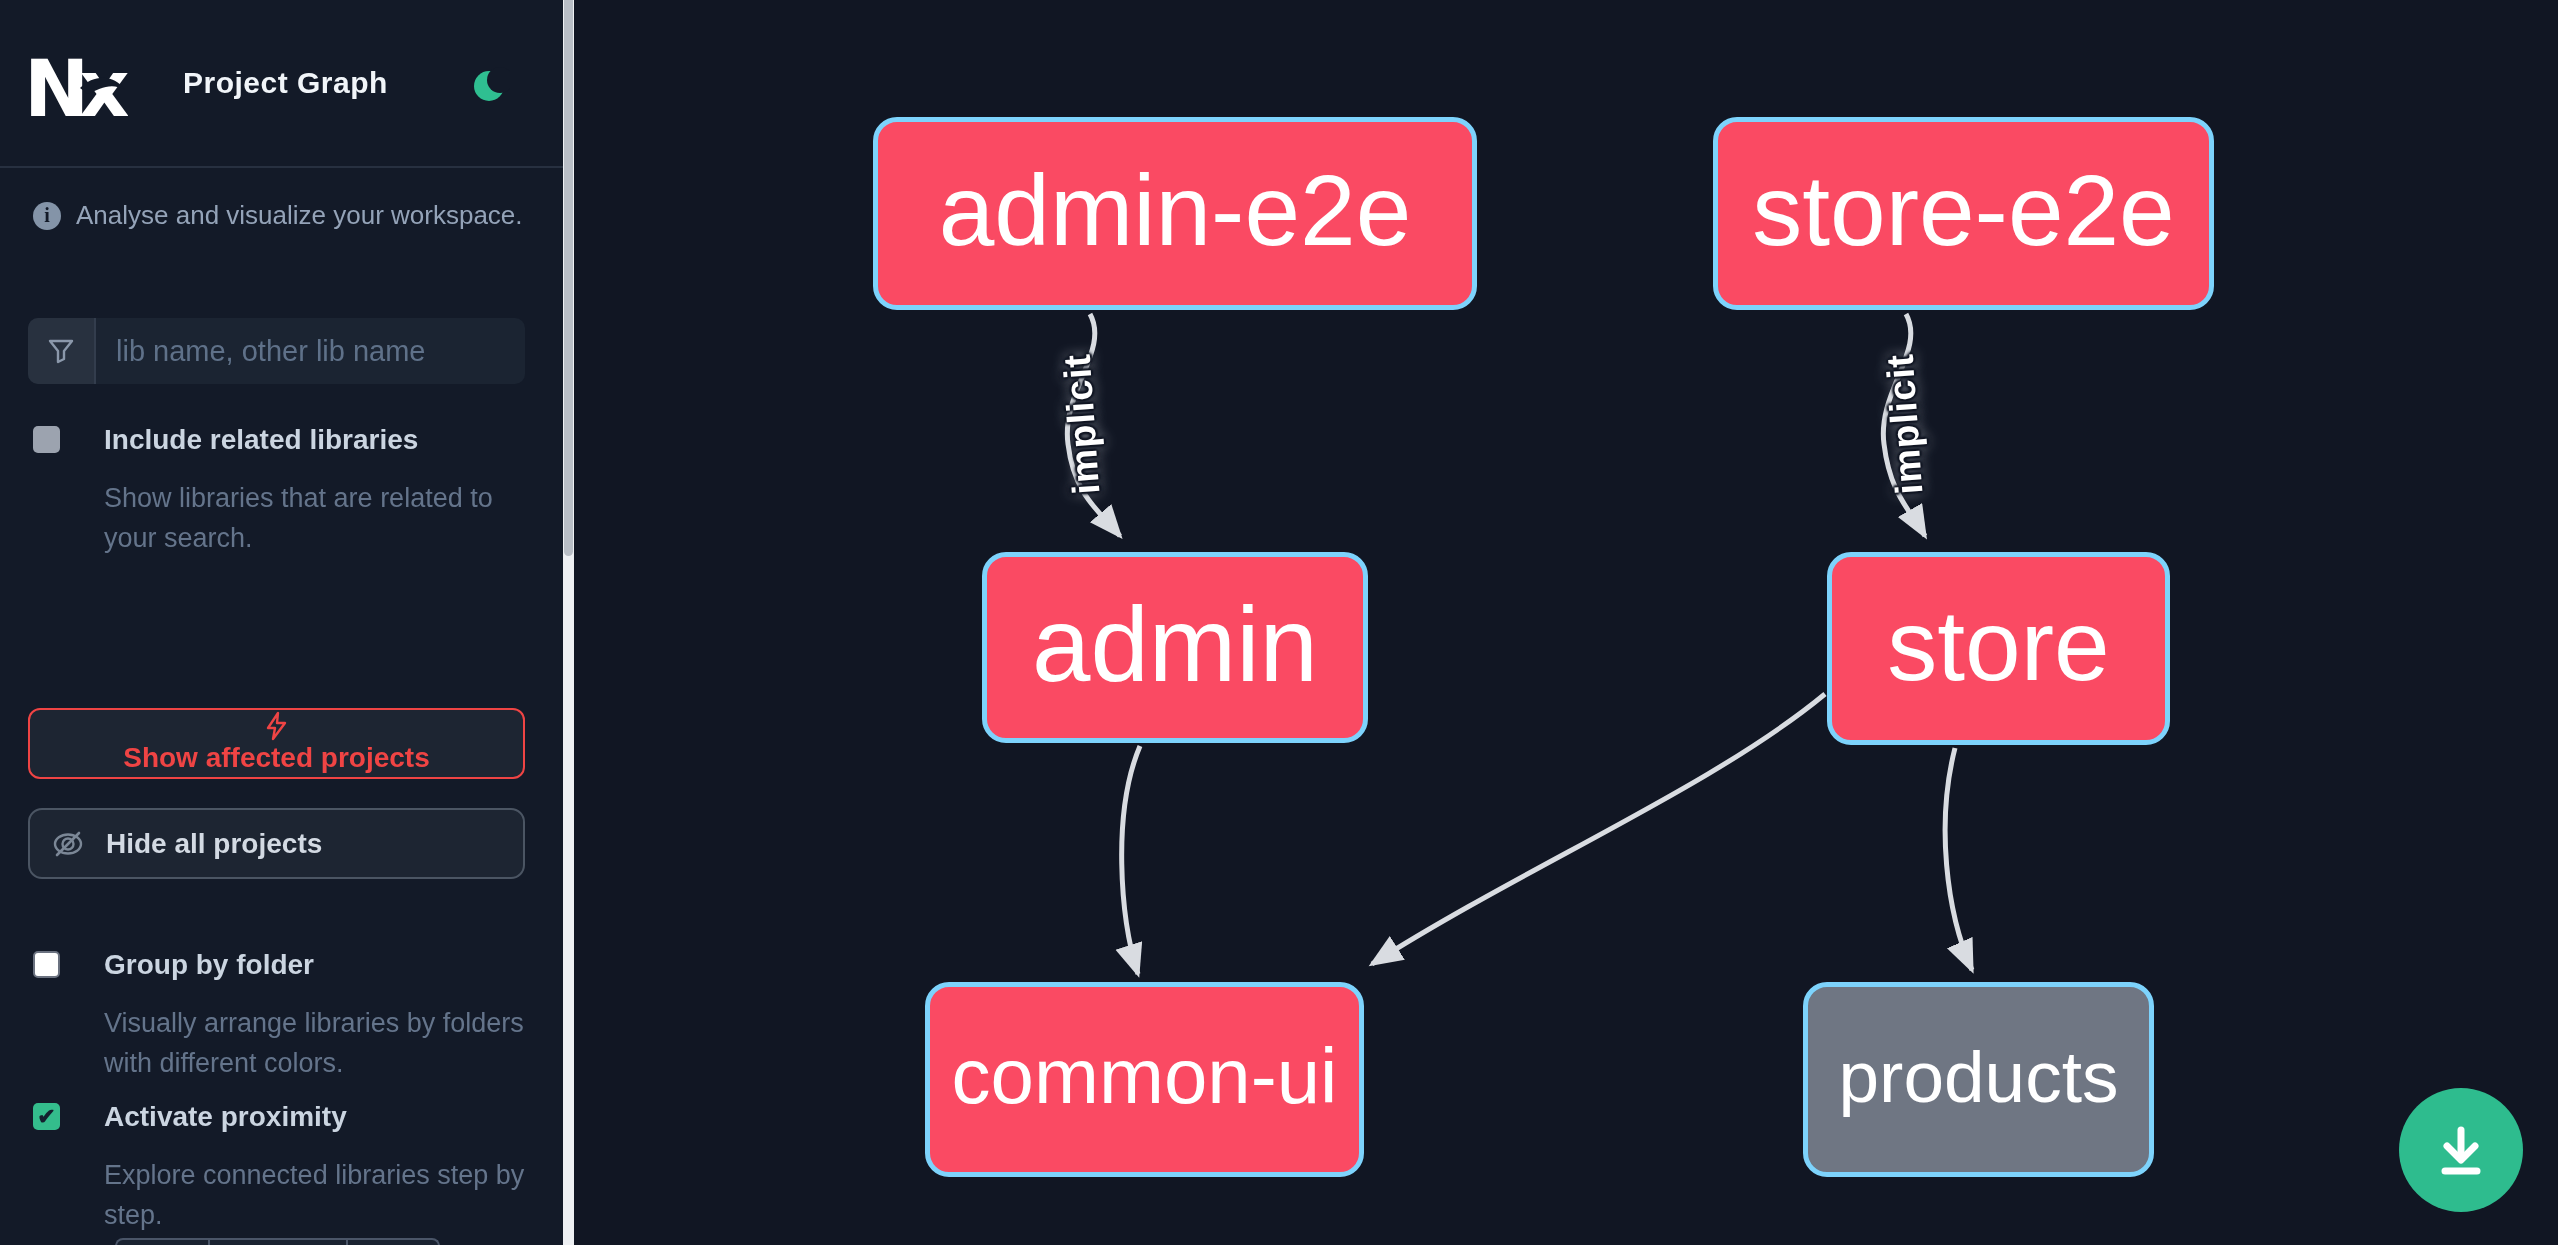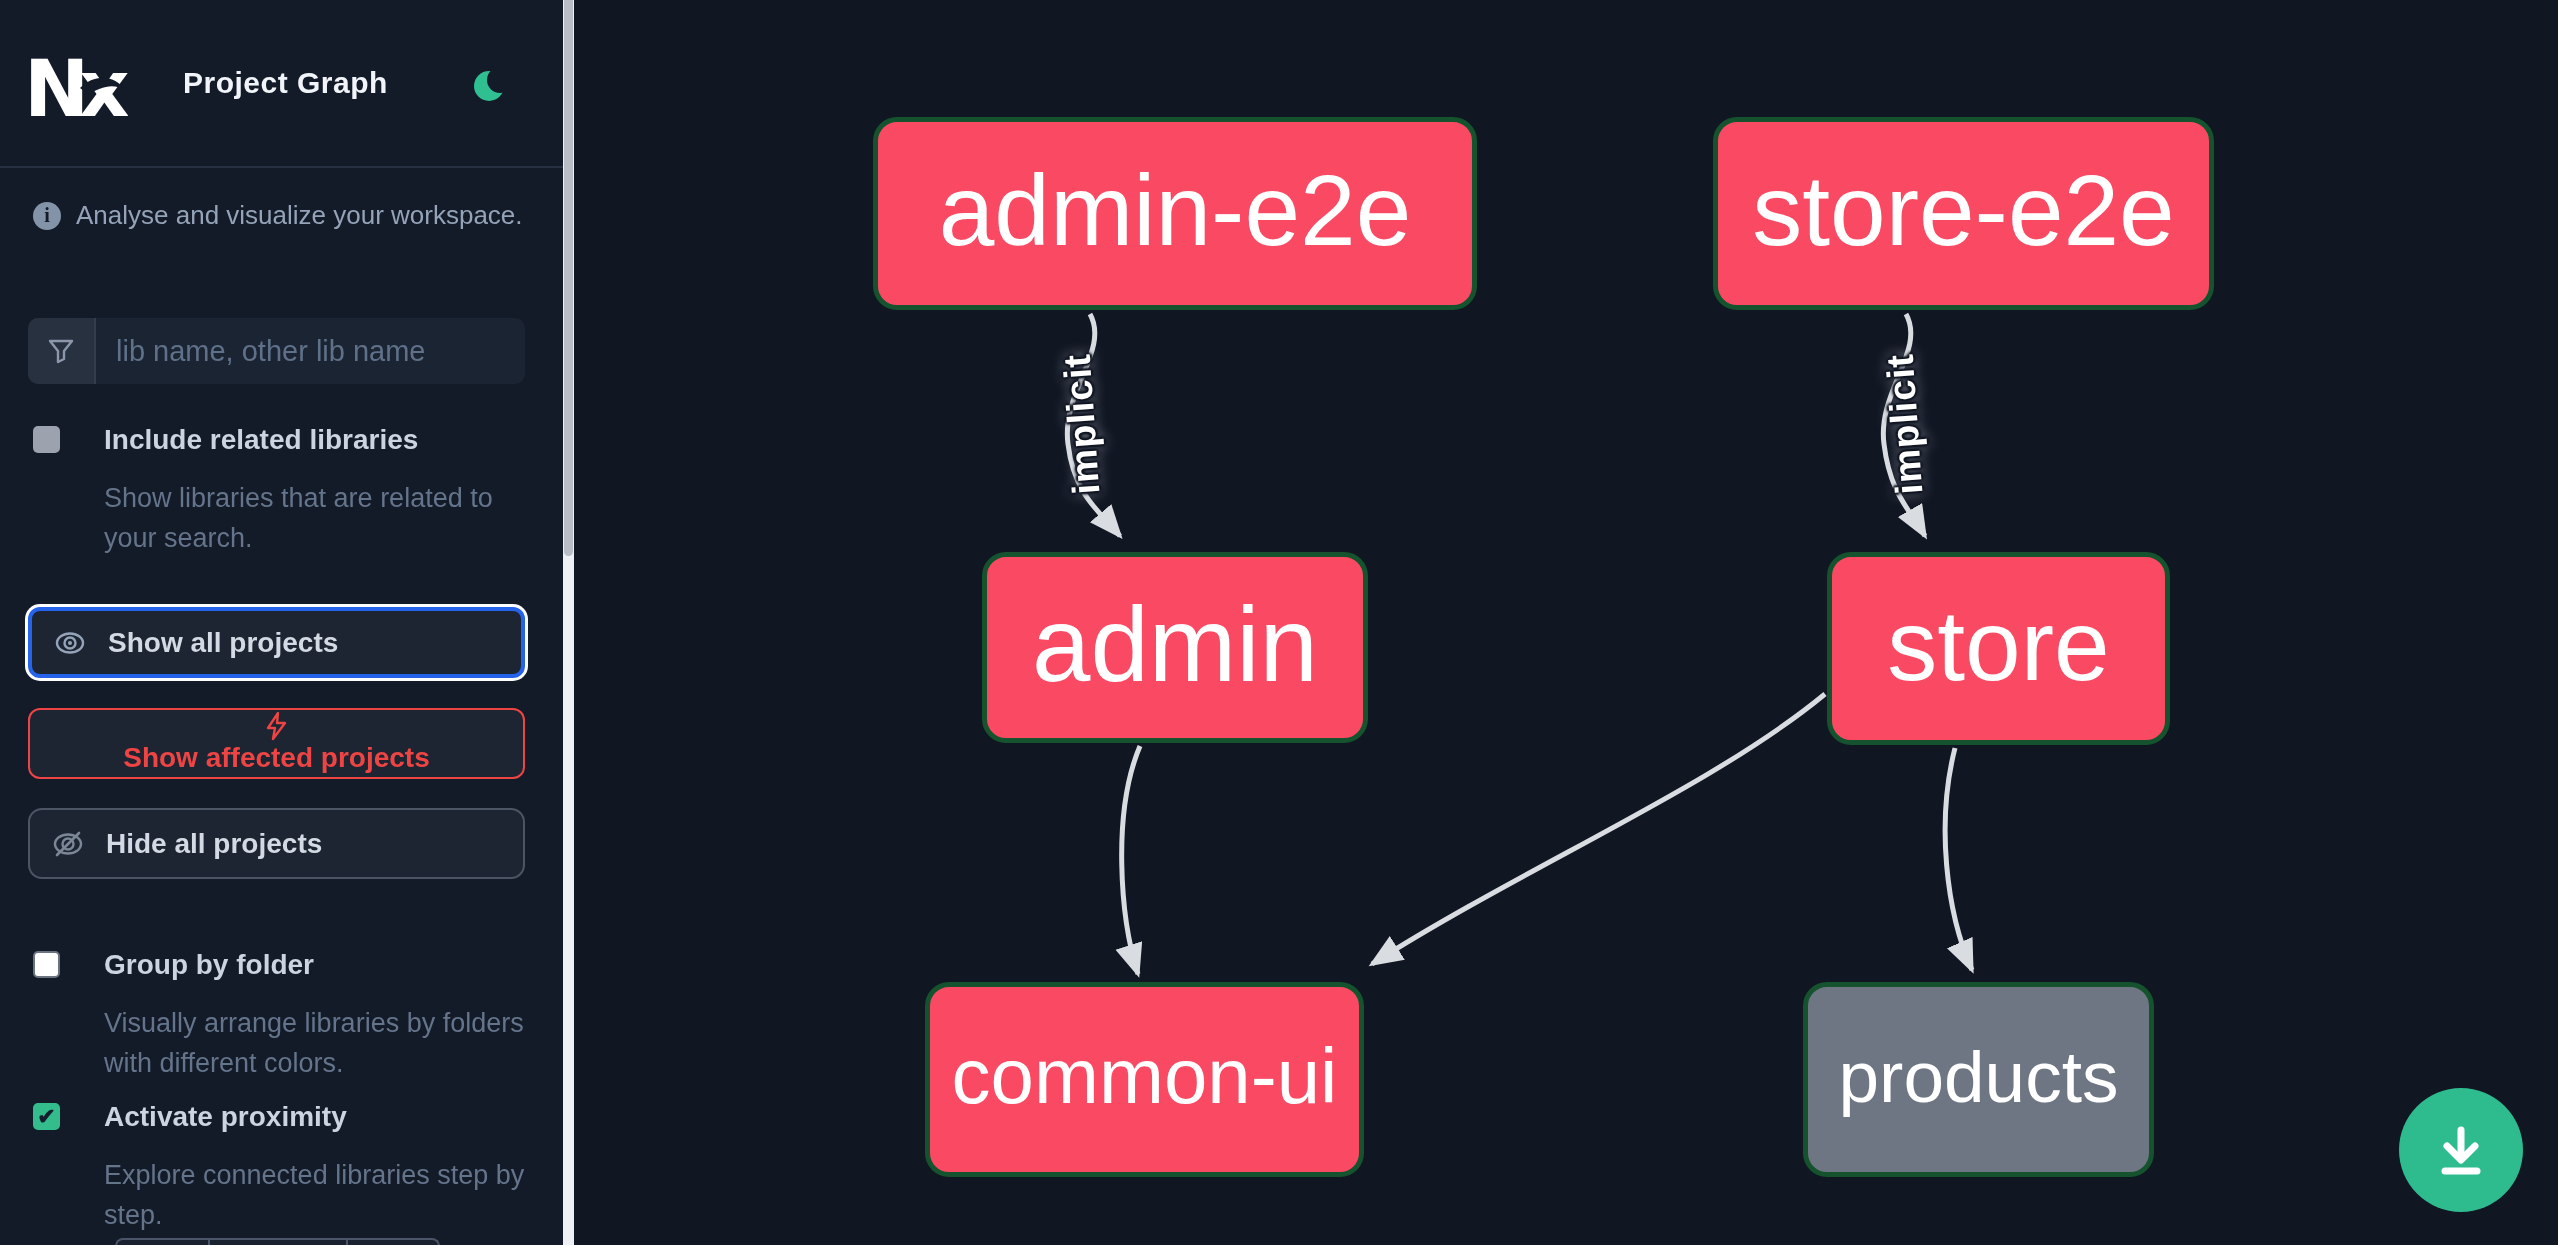--- a/index.html
+++ b/index.html
@@ -63,21 +63,21 @@
   
   .vscroll { position:absolute; left:563px; top:0; width:11px; height:1245px;
              background:#eef0f3; }
   .vscroll .thumb { position:absolute; left:1px; top:0; width:9px; height:556px;
                     background:#b9bec6; border-radius:0 0 6px 6px; }
 
   
   .main { position:absolute; left:574px; top:0; width:1984px; height:1245px;
           background:#111623; }
   .edges { position:absolute; left:0; top:0; }
-  .node { position:absolute; border:5px solid #14532d; border-radius:24px;
+  .node { position:absolute; border:5px solid #7dd3fc; border-radius:24px;
           display:flex; align-items:center; justify-content:center; color:#ffffff;
           cursor:pointer; padding-bottom:6px; }
   .node.pink { background:#fa4a63; }
   .node.gray { background:#6f7683; }
 
   .edge-label { position:absolute; color:#ffffff; font-size:38px; font-weight:700;
                 white-space:nowrap; letter-spacing:1px;
                 text-shadow: 0 0 4px #111623, 0 0 4px #111623, 0 0 5px #111623,
                              2px 0 2px #111623, -2px 0 2px #111623,
                              0 2px 2px #111623, 0 -2px 2px #111623,
@@ -119,28 +119,20 @@
       </span>
       <input type="text" placeholder="lib name, other lib name" style="">
     </div>
 
     <div class="toggle-row" style="top:424px;">
       <span class="cbox gray"></span>
       <span class="toggle-label">Include related libraries</span>
       <span class="toggle-desc">Show libraries that are related to your search.</span>
     </div>
 
-    <div class="sb-btn focused" style="top:607px;">
-      <svg class="bicon" viewBox="0 0 32 32">
-        <ellipse cx="16" cy="16" rx="13" ry="9.5" fill="none" stroke="#94a3b8" stroke-width="2.4"></ellipse>
-        <circle cx="16" cy="16" r="5.5" fill="none" stroke="#94a3b8" stroke-width="2.4"></circle>
-        <circle cx="16" cy="16" r="2" fill="#94a3b8"></circle>
-      </svg>
-      <span class="blabel">Show all projects</span>
-    </div>
 
     <div class="sb-btn affected" style="top:708px;">
       <svg class="bicon" viewBox="0 0 32 32">
         <path d="M17 3 L7 18 H14 L12 29 L24 13 H16 Z" fill="none" stroke="#ef4444" stroke-width="2.4" stroke-linejoin="round"></path>
       </svg>
       <span class="blabel">Show affected projects</span>
     </div>
 
     <div class="sb-btn plain" style="top:808px;border-radius:14px;">
       <svg class="bicon" viewBox="0 0 32 32">

